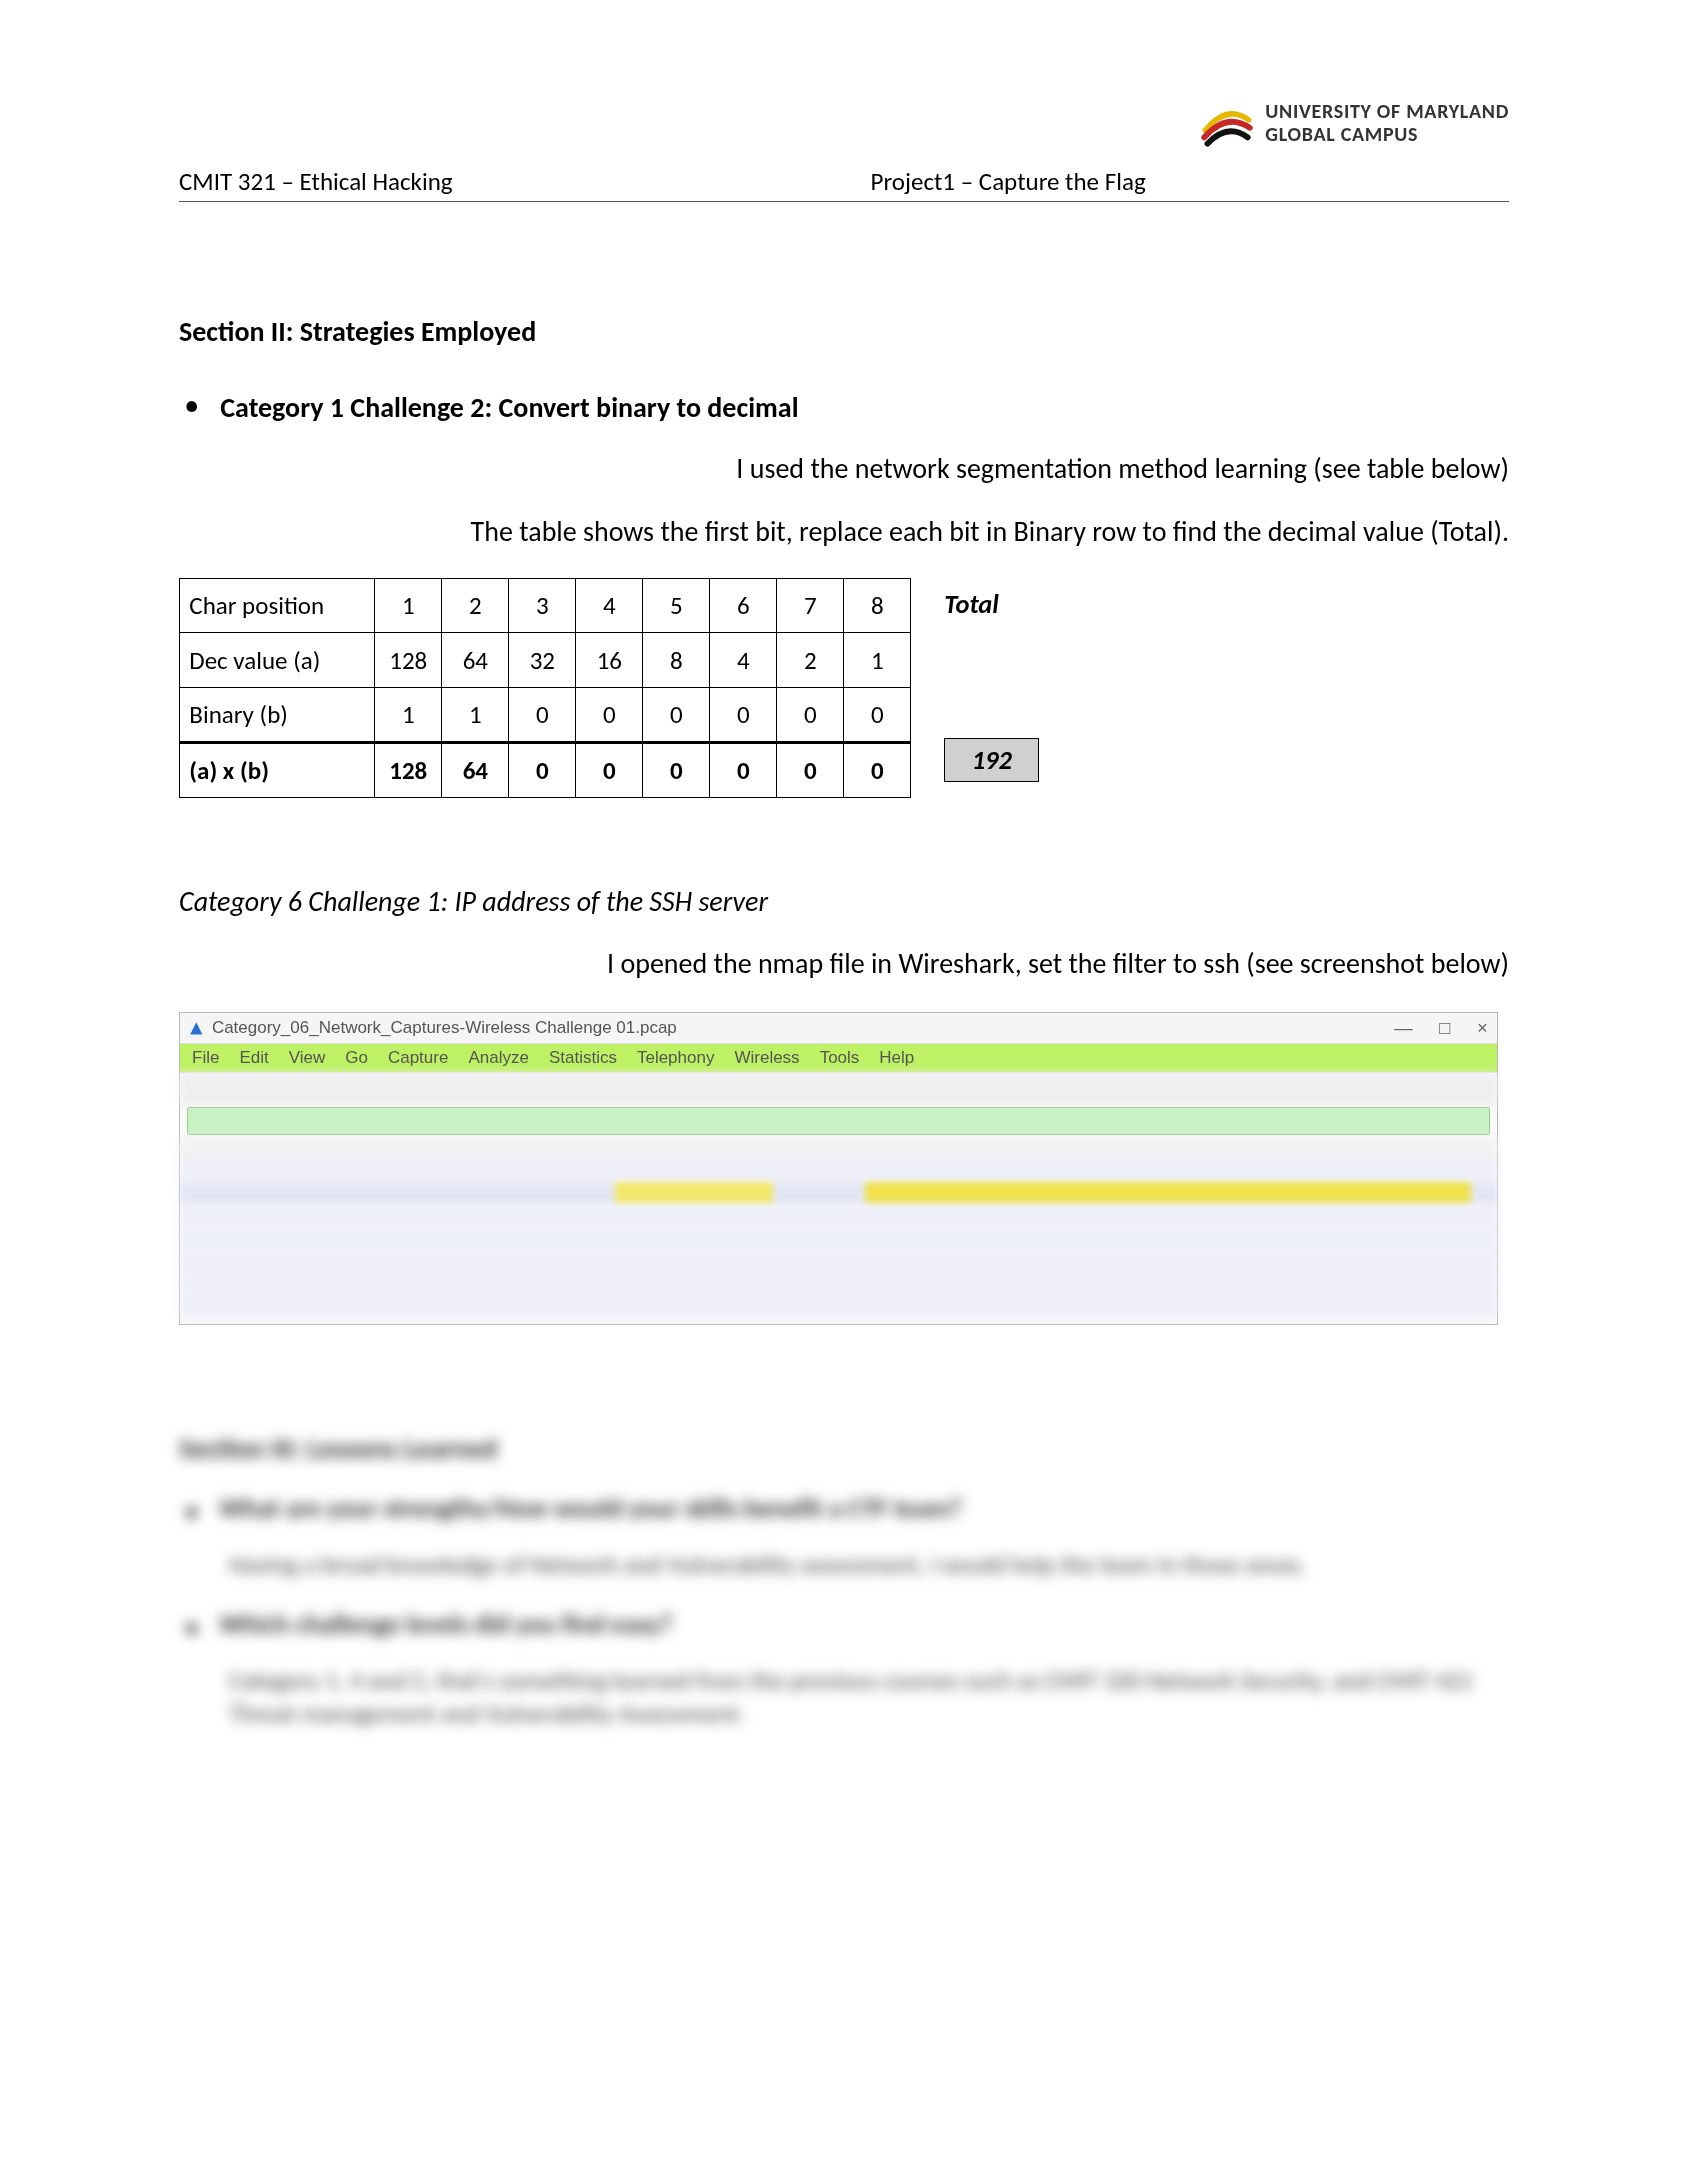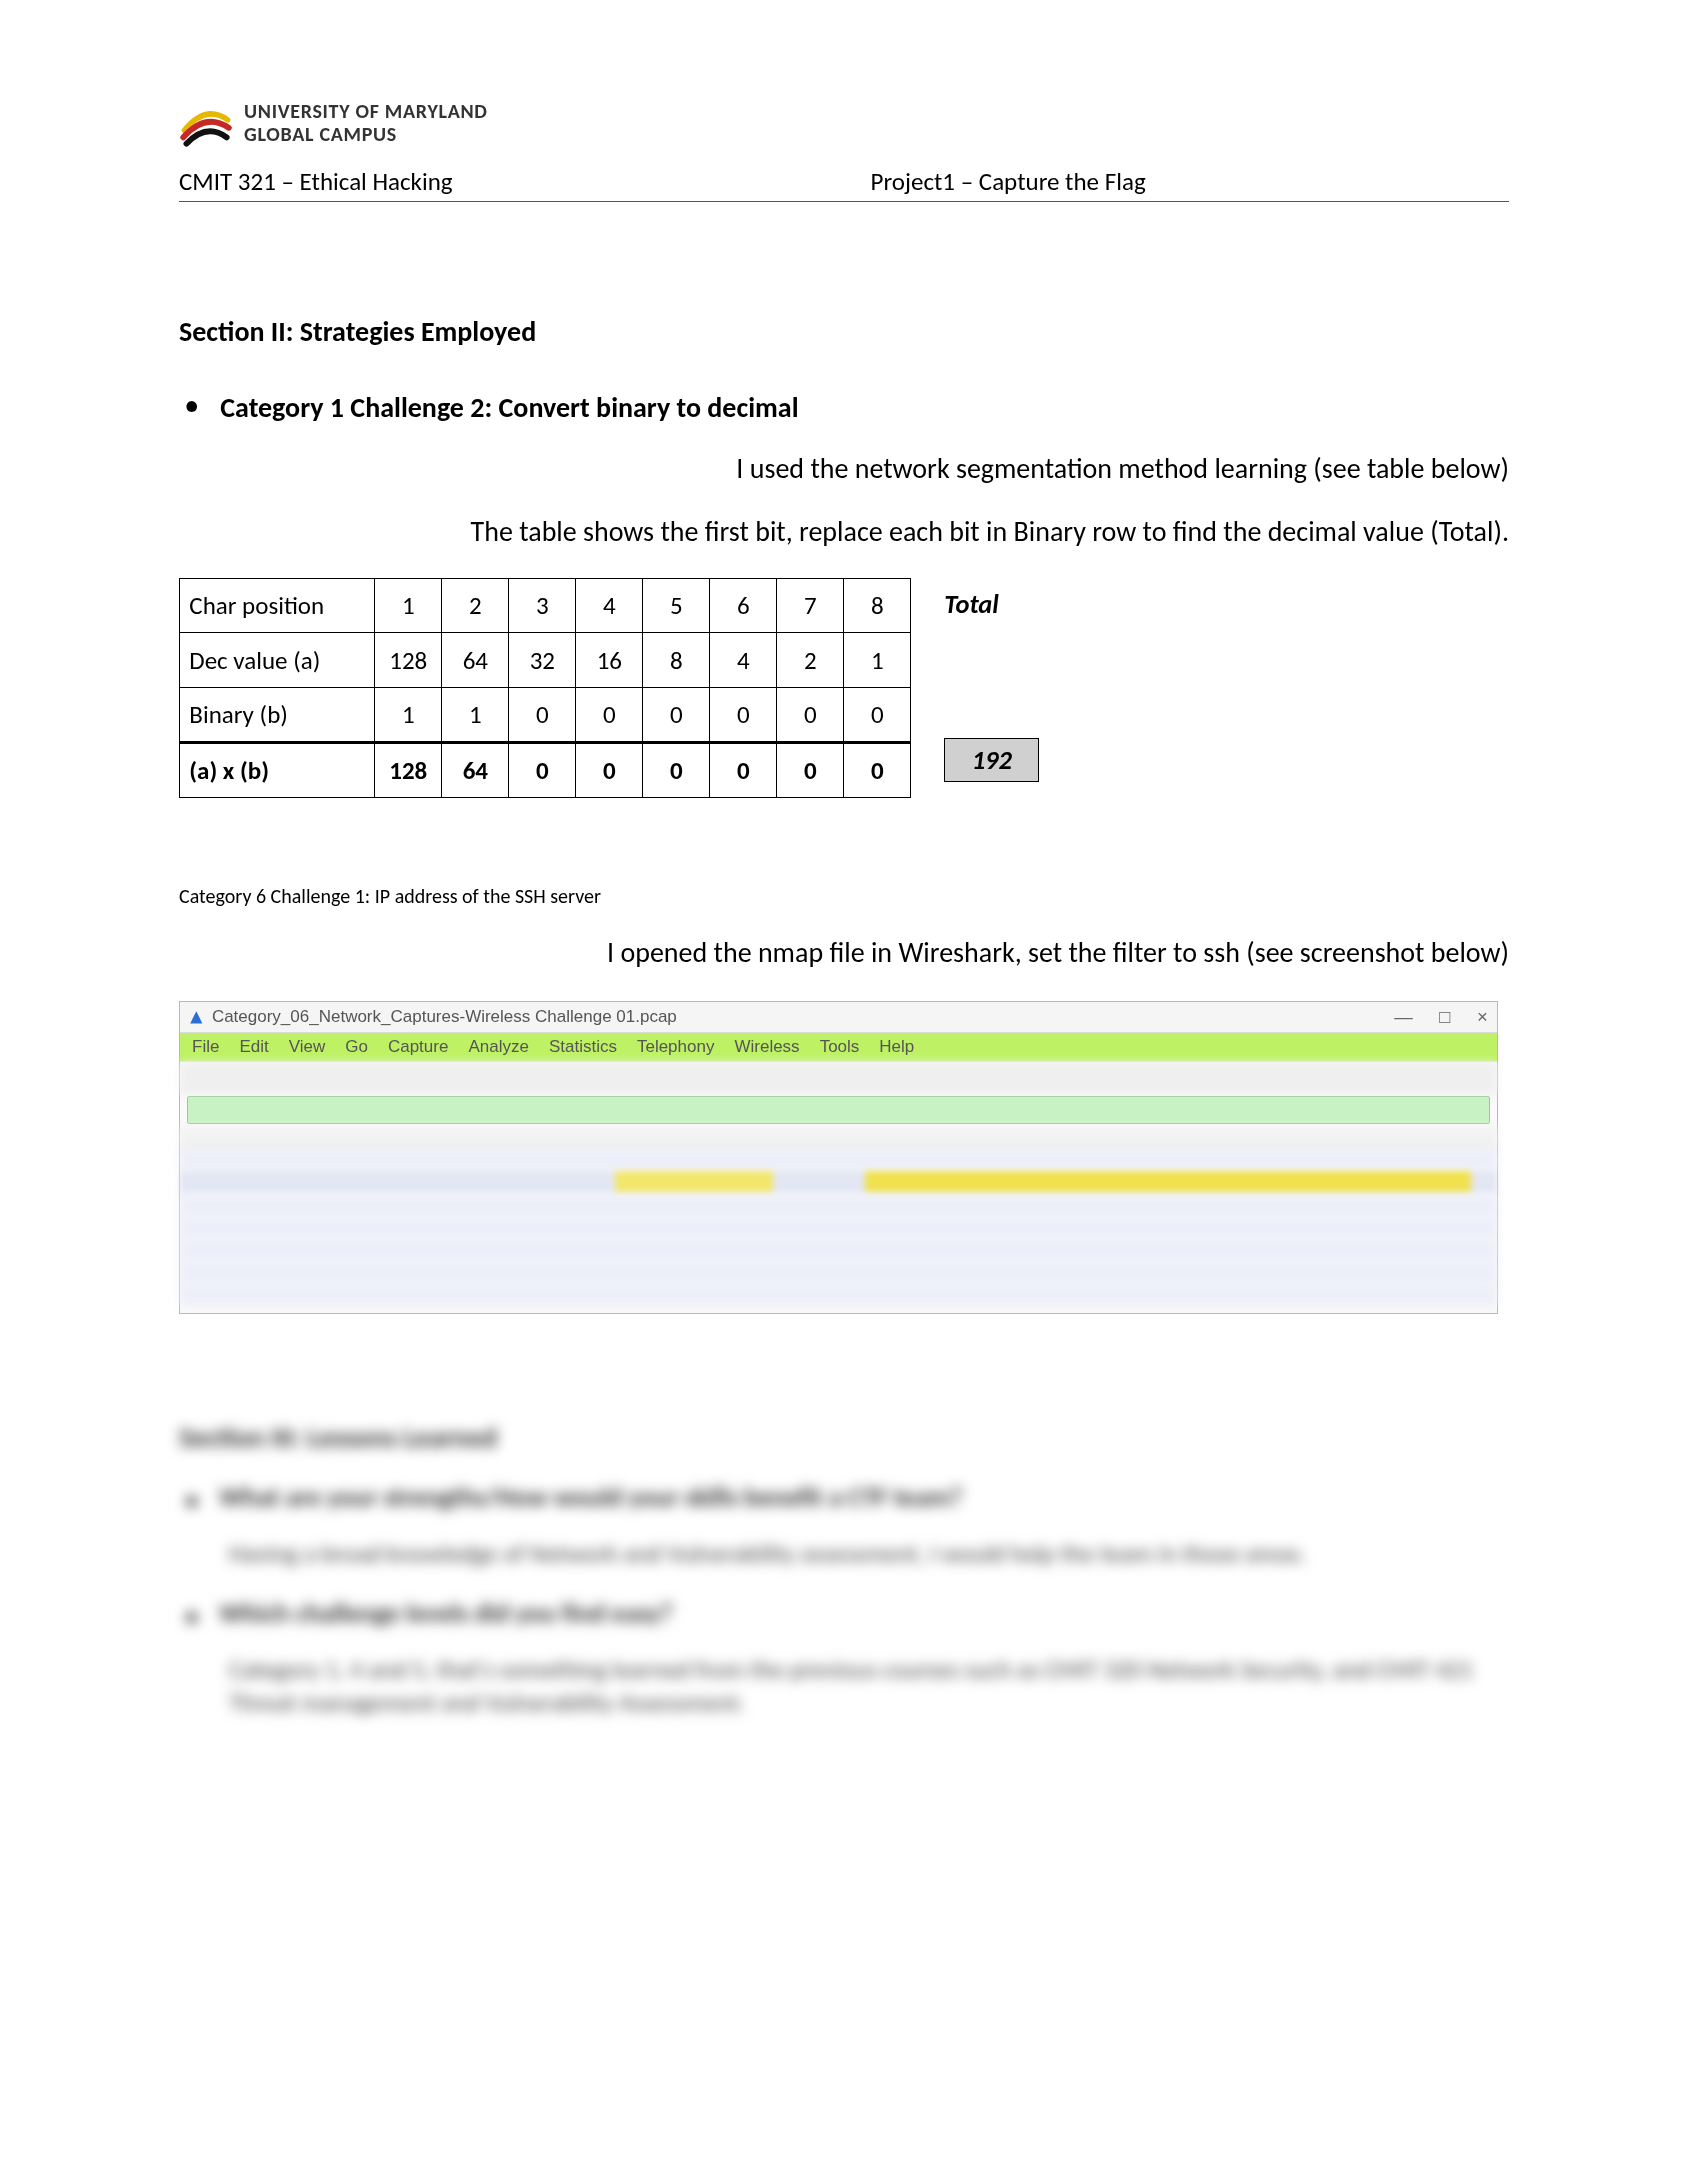--- a/index.html
+++ b/index.html
@@ -10,21 +10,21 @@
     color:#000;
     position:relative;
   }
   .page{
     position:absolute;
     left:179px;
     top:96px;
     width:1330px;
   }
   
-  .logo-block{display:flex;align-items:center;gap:12px;}
+  .logo-block{display:flex;align-items:center;gap:12px;justify-content:flex-end;}
   .logo-swirl{width:53px;height:53px;position:relative;}
   .inst{font-size:20px;font-weight:700;letter-spacing:0.7px;line-height:1.15;color:#333;}
   
   .hdr-row{
     display:flex;
     margin-top:16.5px;
     border-bottom:1.3px solid #555;
     padding-bottom:4px;
     font-size:25px;
   }
@@ -51,21 +51,21 @@
   table.calc tr.sep td{border-top:3.3px solid #000;}
   table.calc tr.bold td{font-weight:700;}
   .total-head{font-size:26.5px;font-weight:700;margin-left:33px;margin-top:9.3px;}
   .total-cell{
     border:1.3px solid #000;background:#d0d0d0;font-weight:700;
     font-size:26.5px;width:93px;height:42px;display:flex;
     align-items:center;justify-content:center;margin-left:33px;margin-top:118px;
   }
   .total-col{display:flex;flex-direction:column;font-style:italic;}
   
-  .subpara{font-size:20px;margin-top:86px;}
+  .subpara{font-size:28px;margin-top:86px;font-style:italic;}
   
   .ws-win{
     margin-top:30px;
     border:0.7px solid #b8b8b8;
     background:#fafafa;
     width:1317px;
     height:311px;
     position:relative;
     font-family:"Segoe UI",Arial,sans-serif;
   }

